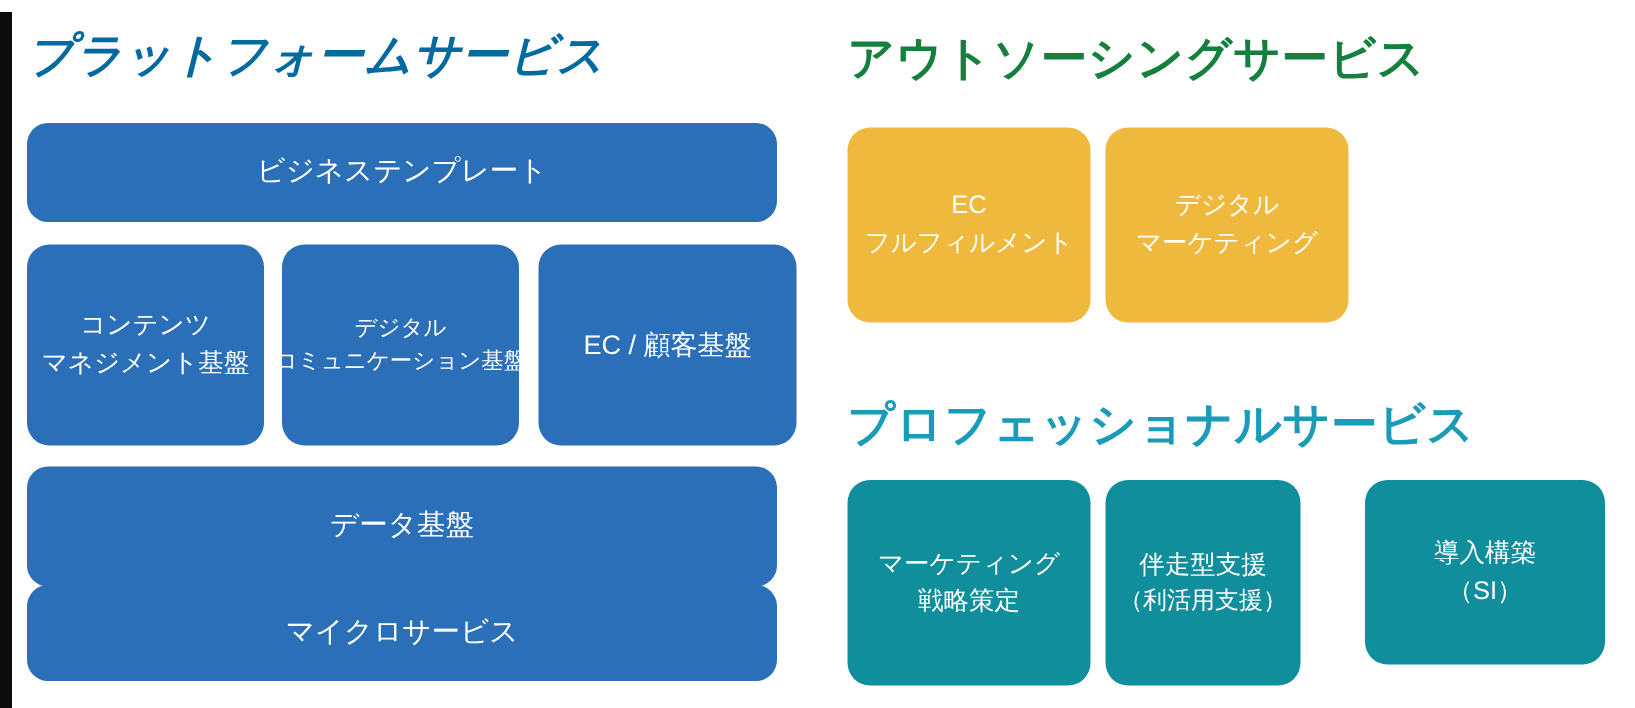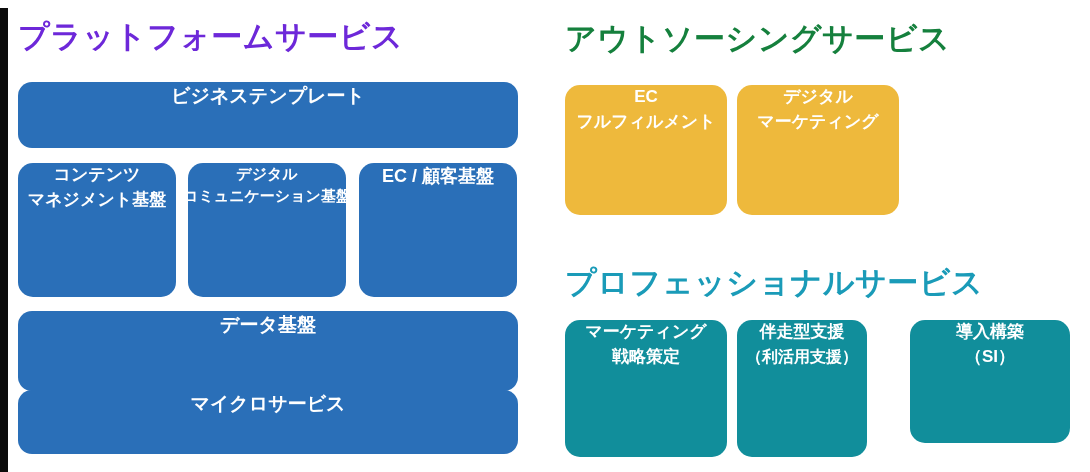--- a/index.html
+++ b/index.html
@@ -17,31 +17,32 @@
   }
   .heading {
     position:absolute;
     margin:0;
     font-size:31px;
     font-weight:bold;
     letter-spacing:0.5px;
     white-space:nowrap;
     line-height:1.1;
   }
-  .h-navy   { color:#6d28d9; }
+  .h-navy   { color:#0369a1;font-style:italic; }
   .h-yellow { color:#15803d; }
   .h-teal   { color:#1A9BB8; }
   .box {
     position:absolute;
     border-radius:15px;
     display:flex;
     flex-direction:column;
     align-items:center;
+    justify-content:center;
     color:#ffffff;
-    font-weight:bold;
+    font-weight:normal;
     text-align:center;
   }
   .blue   { background:#2A6FB8; }
   .yellow { background:#EEB93C; }
   .teal   { background:#118E9B; }
   .box span { display:block; line-height:1.45; white-space:nowrap; }
   .t19 { font-size:19px; }
   .t18 { font-size:18px; }
   .t17 { font-size:17px; }
   .t16 { font-size:16px; }
@@ -63,21 +64,21 @@
   <div class="box blue" style="left:18px; top:163px; width:158px; height:134px;">
     <span class="t17">コンテンツ</span>
     <span class="t17">マネジメント基盤</span>
   </div>
 
   <div class="box blue" style="left:188px; top:163px; width:158px; height:134px;">
     <span class="t15">デジタル</span>
     <span class="t15">コミュニケーション基盤</span>
   </div>
 
-  <div class="box blue" style="left:359px; top:163px; width:158px; height:134px;">
+  <div class="box blue" style="left:359px; top:163px; width:172px; height:134px;">
     <span class="t18">EC / 顧客基盤</span>
   </div>
 
   <div class="box blue" style="left:18px; top:311px; width:500px; height:80px; border-radius:14px;">
     <span class="t19">データ基盤</span>
   </div>
 
   <div class="box blue" style="left:18px; top:390px; width:500px; height:64px; border-radius:14px;">
     <span class="t19">マイクロサービス</span>
   </div>

